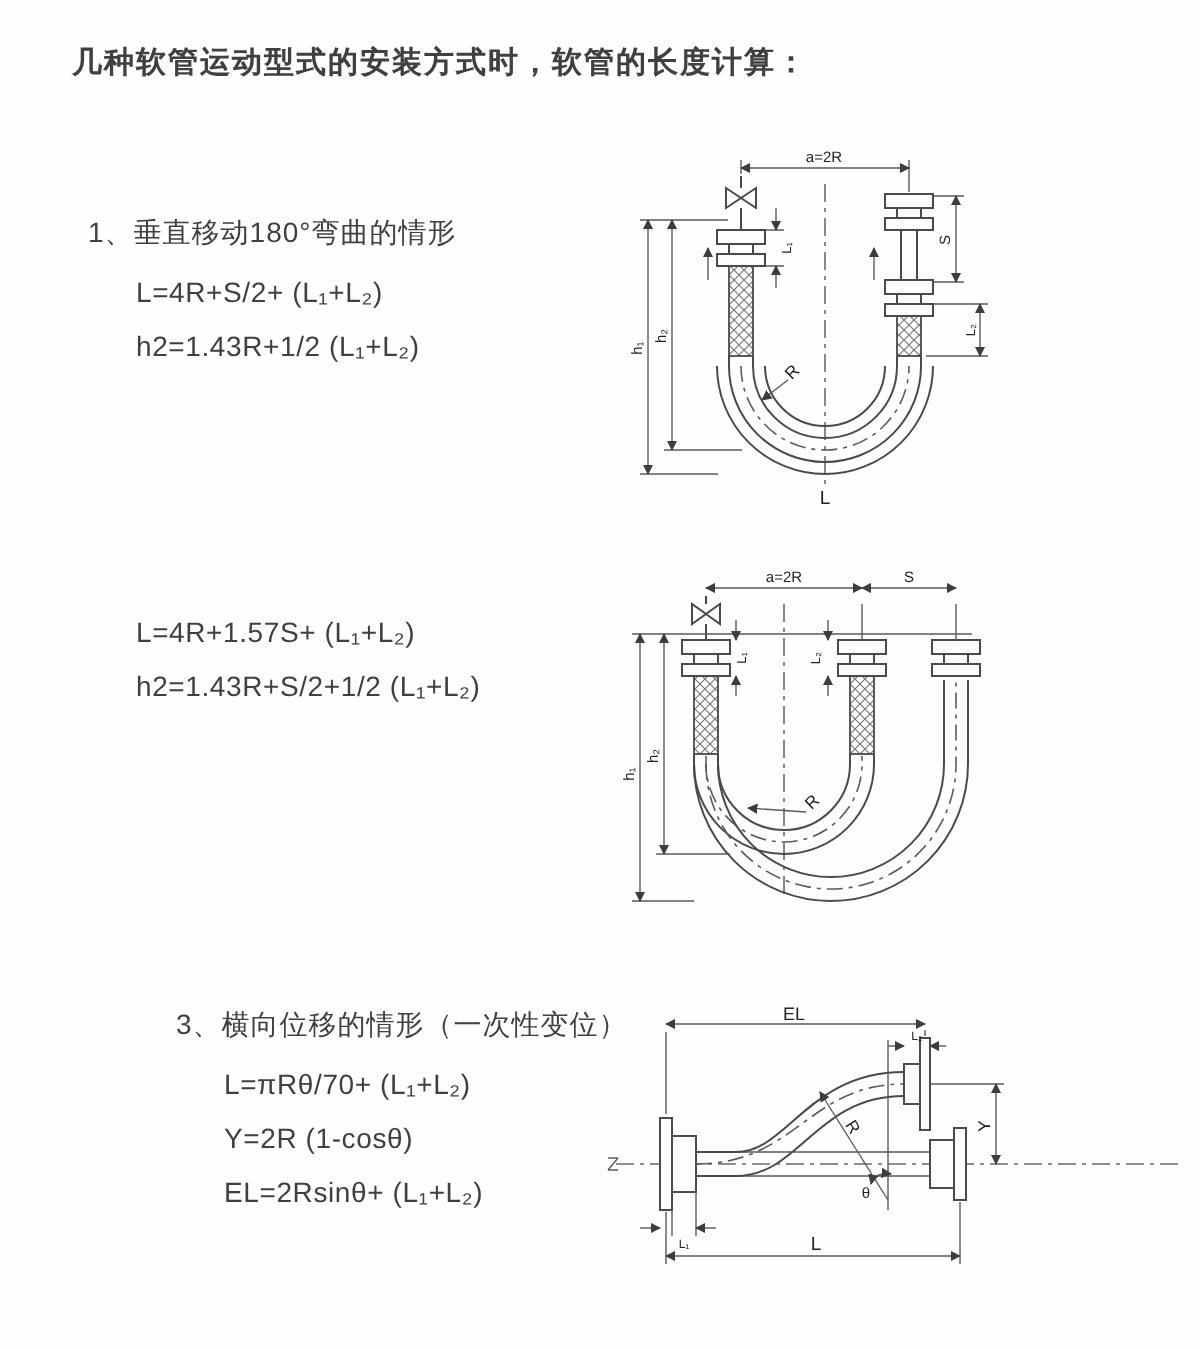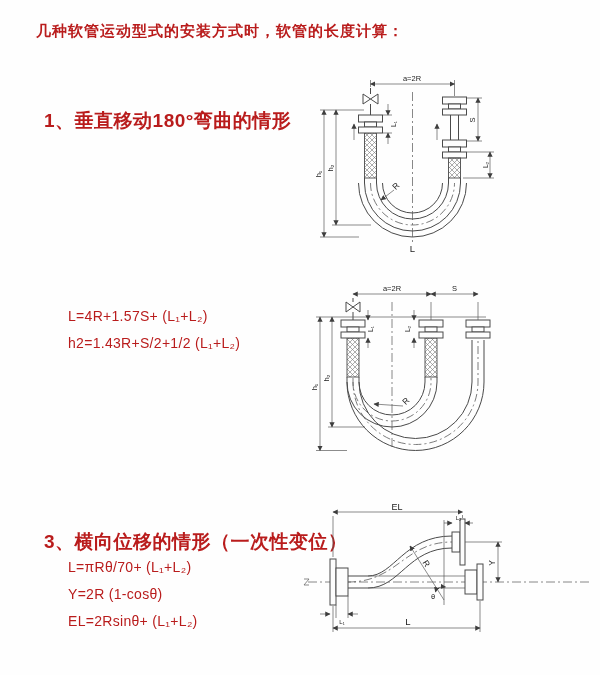--- a/index.html
+++ b/index.html
@@ -1,29 +1,29 @@
 <!DOCTYPE html>
 <html><head>
 <meta charset="utf-8">
 <style>
   html,body{margin:0;padding:0;background:#ffffff;}
   .page{
     position:relative;width:600px;height:675px;background:#fefefe;
-    font-family:"Liberation Sans","DejaVu Sans",sans-serif;color:#b91c1c;
+    font-family:"Liberation Sans","DejaVu Sans",sans-serif;color:#404040;
     overflow:hidden;
   }
   .doc-title{
     position:absolute;left:36px;top:22px;font-size:15px;font-weight:700;
     letter-spacing:1px;
   }
   .section{position:absolute;left:44px;}
   .sec1{top:108px;}
   .sec2{top:302px;}
-  .sec3{top:529px;}
-  .sec-heading{font-size:19px;font-weight:700;letter-spacing:0.5px;height:24px;}
+  .sec3{top:504px;margin-left:44px;}
+  .sec-heading{font-size:14px;font-weight:400;letter-spacing:0.5px;height:24px;}
   .formulas{margin:6px 0 0 24px;}
   .formula{height:27px;font-size:14px;letter-spacing:0.3px;}
   svg{position:absolute;}
   svg text{fill:#222;font-family:"Liberation Sans","DejaVu Sans",sans-serif;}
   .d1{left:312px;top:70px;}
   .d2{left:310px;top:282px;}
   .d3{left:302px;top:502px;}
   .ln{stroke:#4a4a4a;stroke-width:1;fill:none;}
   .thin{stroke:#5a5a5a;stroke-width:0.7;fill:none;}
   .cl{stroke:#6a6a6a;stroke-width:0.8;fill:none;stroke-dasharray:9 3 2 3;}
@@ -46,20 +46,22 @@
         <path d="M0 5 L5 0 M0 0 L5 5" stroke="#777" stroke-width="0.6" fill="none"></path>
       </pattern>
     </defs>
   </svg>
 
   <div class="doc-title">几种软管运动型式的安装方式时，软管的长度计算：</div>
 
   <div class="section sec1">
     <div class="sec-heading">1、垂直移动180°弯曲的情形</div>
     <div class="formulas">
+      <div class="formula">L=4R+S/2+ (L₁+L₂)</div>
+      <div class="formula">h2=1.43R+1/2 (L₁+L₂)</div>
     </div>
   </div>
 
   <div class="section sec2">
     <div class="formulas">
       <div class="formula">L=4R+1.57S+ (L₁+L₂)</div>
       <div class="formula">h2=1.43R+S/2+1/2 (L₁+L₂)</div>
     </div>
   </div>
 

